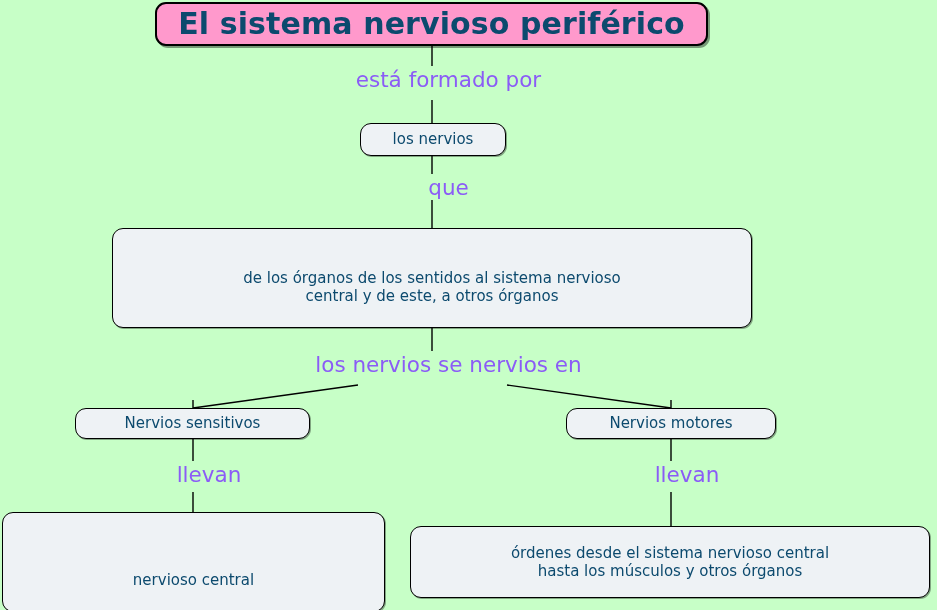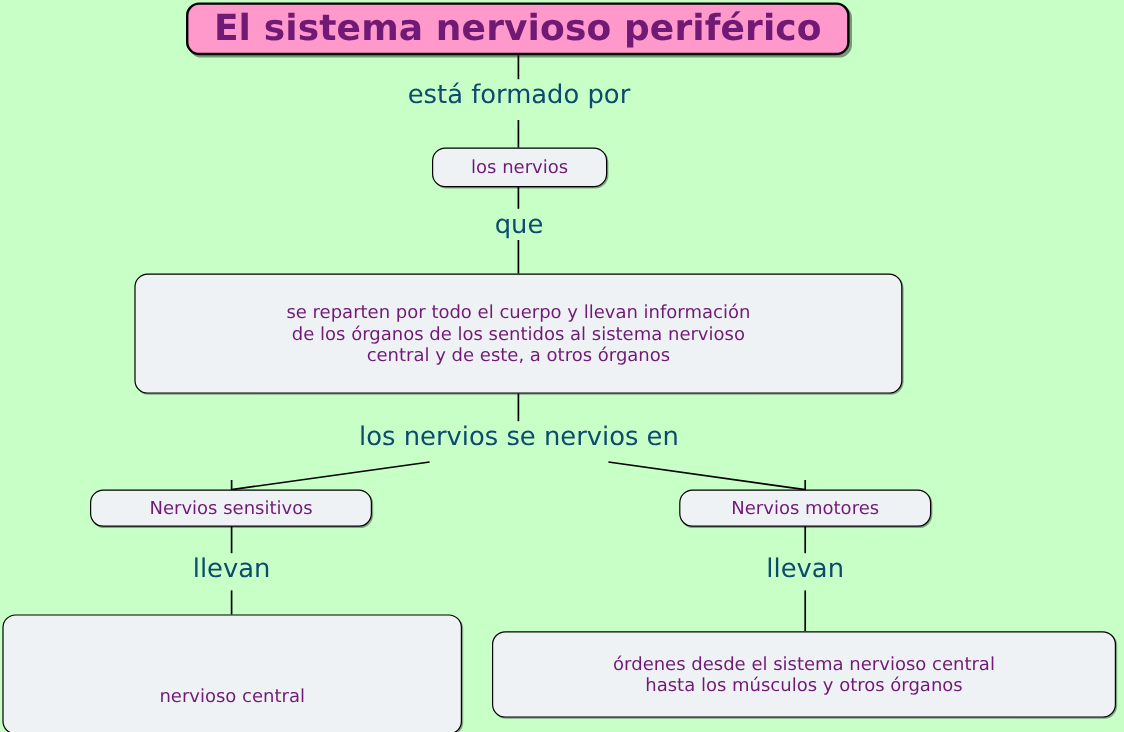--- a/index.html
+++ b/index.html
@@ -27,21 +27,21 @@
     height: 610px;
     pointer-events: none;
   }
   .node {
     position: absolute;
     box-sizing: border-box;
     display: flex;
     align-items: center;
     justify-content: center;
     text-align: center;
-    color: #701a75;
+    color: #0c4a6e;
     line-height: 1.18;
   }
   .node-box {
     background: #eef2f5;
     border: 1.4px solid #000;
     border-radius: 11px;
     font-size: 15px;
     padding: 2px 8px;
     box-shadow: 1px 1px 0 rgba(0,0,0,0.35);
   }
@@ -51,23 +51,24 @@
     border-radius: 11px;
     font-size: 30px;
     font-weight: bold;
     letter-spacing: 0.1px;
     box-shadow: 2px 2px 0 rgba(0,0,0,0.4);
   }
   .link-label {
     position: absolute;
     text-align: center;
     font-size: 21.5px;
-    color: #0c4a6e;
+    color: #8b5cf6;
     white-space: nowrap;
     line-height: 1.1;
+    padding-left: 16px;
   }
   .tall-box {
     line-height: 1.22;
   }
 </style>
 </head>
 <body>
 
 <div id="canvas">
 
@@ -107,21 +108,21 @@
   <div class="node node-box" style="left:360px; top:123px; width:146px; height:33px;">
     <span>los nervios</span>
   </div>
 
   <div class="link-label" style="left:0px; top:176px; width:865px;">
     <span>que</span>
   </div>
 
   <div class="node node-box tall-box" style="left:112px; top:228px; width:640px; height:100px;">
     <span>
-      <span>se reparten por todo el cuerpo y llevan información</span><br>
+      <br>
       <span>de los órganos de los sentidos al sistema nervioso</span><br>
       <span>central y de este, a otros órganos</span>
     </span>
   </div>
 
   <div class="link-label" style="left:0px; top:353px; width:865px;">
     <span>los nervios se nervios en</span>
   </div>
 
   <div class="node node-box" style="left:566px; top:408px; width:210px; height:31px;">

